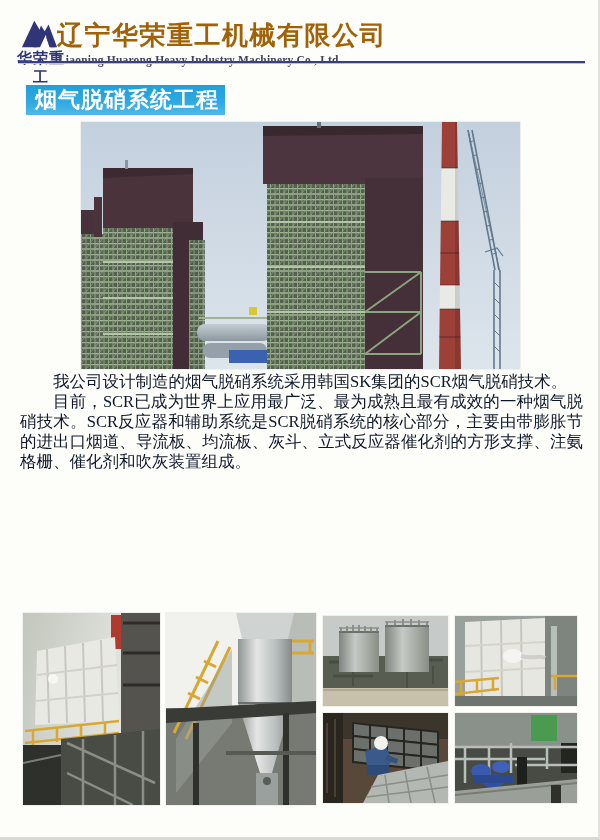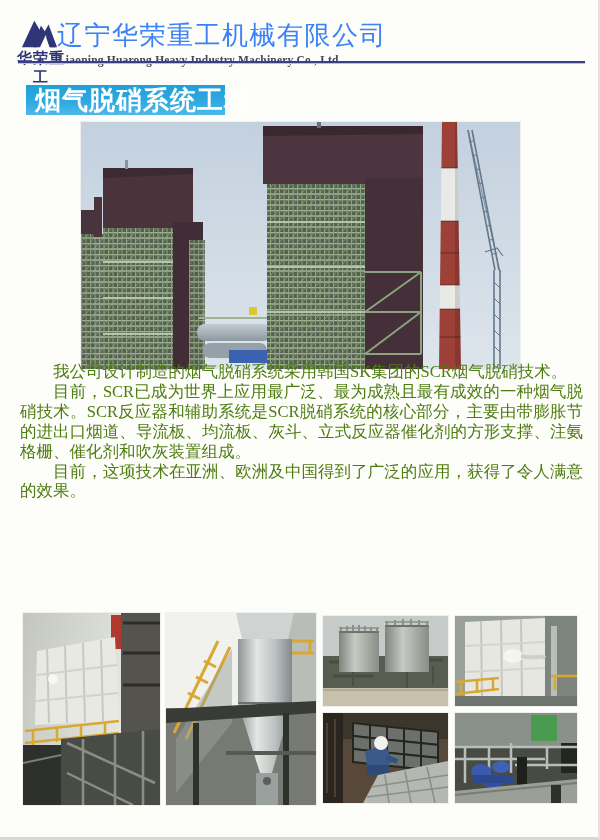--- a/index.html
+++ b/index.html
@@ -13,55 +13,55 @@
   }
   
   .logo{position:absolute;left:21px;top:16px;width:38px;height:36px;}
   .logo-text{
     position:absolute;left:16px;top:49px;width:50px;
     font-family:"Liberation Sans",sans-serif;font-weight:bold;
     font-size:15px;letter-spacing:1px;color:#2f3577;text-align:center;
   }
   .company-zh{
     position:absolute;left:57px;top:18px;width:400px;
-    font-size:26px;font-weight:normal;color:#3b82f6;letter-spacing:1.5px;
+    font-size:26px;font-weight:bold;color:#a16207;letter-spacing:1.5px;
     font-family:"Liberation Serif",serif;white-space:nowrap;
   }
   .company-en{
     position:absolute;left:58px;top:54px;width:420px;
     font-size:11.5px;font-weight:bold;color:#3f4560;letter-spacing:0.2px;
     font-family:"Liberation Serif",serif;white-space:nowrap;
   }
   .header-rule{
     position:absolute;left:18px;top:61px;width:567px;height:0;
     border-top:2px solid #383e88;
     box-shadow:0 1px 0 #b9c1e2;
   }
   
   .banner{
     position:absolute;left:26px;top:85px;width:199px;height:30px;
     background:linear-gradient(180deg,#209fda 0%,#2ea9e1 55%,#4fb8e8 100%);
     color:#ffffff;font-family:"Liberation Sans",sans-serif;
-    font-weight:bold;font-size:26px;line-height:30px;
+    font-weight:bold;font-size:22px;line-height:30px;
     padding-left:9px;box-sizing:border-box;letter-spacing:1px;white-space:nowrap;
   }
   
   .ph{position:absolute;box-shadow:0 0 0 1px rgba(0,0,0,0.05);}
   .ph svg{display:block;}
   .main-photo{left:81px;top:122px;width:439px;height:247px;}
   .ph-a{left:23px; top:613px;width:137px;height:192px;}
   .ph-b{left:166px;top:613px;width:150px;height:192px;}
   .ph-c{left:323px;top:616px;width:125px;height:90px;}
   .ph-d{left:455px;top:616px;width:122px;height:90px;}
   .ph-e{left:323px;top:713px;width:125px;height:90px;}
   .ph-f{left:455px;top:713px;width:122px;height:90px;}
   
   .article{
-    position:absolute;left:20px;top:362px;width:563px;
-    font-size:16.5px;line-height:19.9px;color:#4d7c0f;
+    position:absolute;left:20px;top:372px;width:563px;
+    font-size:16.5px;line-height:19.9px;color:#0f172a;
     text-align:justify;
   }
   .article p{margin:0;text-indent:2em;}
 </style>
 </head>
 <body>
 
 <div class="page">
 
   <div>
@@ -156,21 +156,20 @@
         <path d="M413,160 l6,6 M413,176 l6,6 M413,192 l6,6 M413,208 l6,6 M413,224 l6,6" stroke-width="1"></path>
         <path d="M387,8 L419,150" stroke-width="0.8"></path>
         <path d="M404,130 l12,-4 l6,8" stroke-width="1.2"></path>
       </g>
     </svg>
   </div>
 
   <div class="article">
     <p>我公司设计制造的烟气脱硝系统采用韩国SK集团的SCR烟气脱硝技术。</p>
     <p>目前，SCR已成为世界上应用最广泛、最为成熟且最有成效的一种烟气脱硝技术。SCR反应器和辅助系统是SCR脱硝系统的核心部分，主要由带膨胀节的进出口烟道、导流板、均流板、灰斗、立式反应器催化剂的方形支撑、注氨格栅、催化剂和吹灰装置组成。</p>
-    <p>目前，这项技术在亚洲、欧洲及中国得到了广泛的应用，获得了令人满意的效果。</p>
   </div>
 
   <div class="ph ph-a">
     <svg width="137" height="192" viewBox="0 0 137 192">
       <defs>
         <linearGradient id="skya" x1="0" y1="0" x2="1" y2="0.3">
           <stop offset="0" stop-color="#c2c6bd"></stop>
             <stop offset="1" stop-color="#eceee8"></stop>
         </linearGradient>
       </defs>

